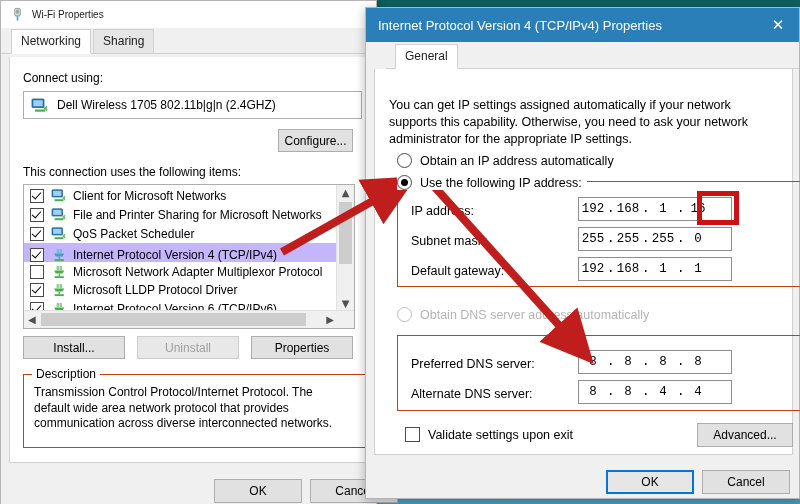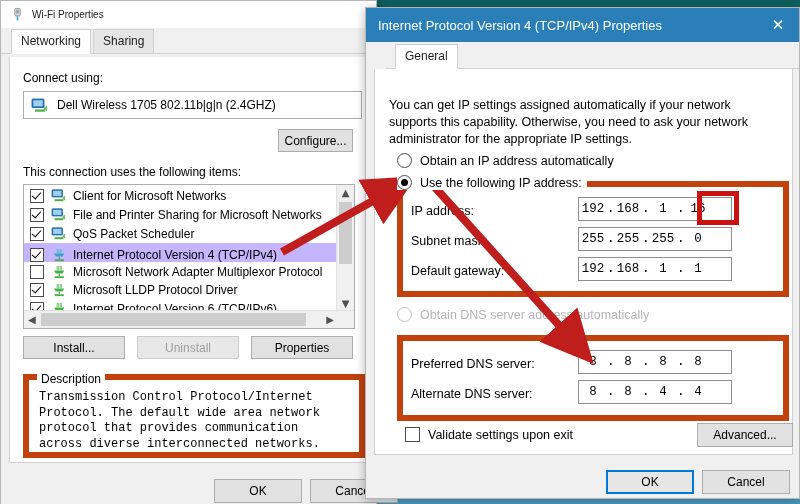--- a/index.html
+++ b/index.html
@@ -141,21 +141,21 @@
     position: absolute; left: 0; right: 0; bottom: 0;
     height: 17px; background: #f0f0f0; border-top: 1px solid #e2e2e2;
     display: flex; align-items: center; justify-content: space-between;
   }
   .hthumb { position: absolute; left: 17px; top: 2px; right: 48px; height: 13px; background: #cdcdcd; }
   .arw { font-size: 10px; color: #505050; font-family: "DejaVu Sans", sans-serif; }
   .vtop { margin-top: 2px; }
   .vbot { position: absolute; bottom: 2px; }
 
   
-  .group { position: absolute; border: 6px solid #c2410c; }
+  .group { position: absolute; border: 1px solid #c2410c; padding-left: 48px; }
   .group-title {
     position: absolute; top: -8px; left: 8px;
     background: #ffffff; padding: 0 4px;
     font-size: 12px; color: #000;
   }
   .desc { font-size: 12px; color: #000; line-height: 15.5px; }
 
   
   .radio-row { display: flex; align-items: center; font-size: 12.5px; color: #000; }
   .radio {
@@ -329,21 +329,21 @@
           <span class="arw" style="margin-right:20px;">▶</span>
         </div>
       </div>
 
       <div class="btn" style="position:absolute; left:13px; top:279px; width:102px;">Install...</div>
       <div class="btn disabled" style="position:absolute; left:127px; top:279px; width:102px;">Uninstall</div>
       <div class="btn" style="position:absolute; left:241px; top:279px; width:102px;">Properties</div>
 
       <div class="group" style="left:13px; top:317px; width:330px; height:72px;">
         <span class="group-title">Description</span>
-        <div class="desc" style="position:absolute; left:10px; top:10px; width:308px;font-family:Liberation Mono, monospace;">Transmission Control Protocol/Internet Protocol. The default wide area network protocol that provides communication across diverse interconnected networks.</div>
+        <div class="desc" style="position:absolute; left:10px; top:10px; width:308px;">Transmission Control Protocol/Internet Protocol. The default wide area network protocol that provides communication across diverse interconnected networks.</div>
       </div>
     </div>
 
     <div class="btn" style="position:absolute; left:213px; top:478px; width:88px; height:24px;">OK</div>
     <div class="btn" style="position:absolute; left:309px; top:478px; width:88px; height:24px;">Cancel</div>
   </div>
 
   <div class="window" style="left:365px; top:7px; width:433px; height:490px;">
 
     <div class="titlebar accent">

